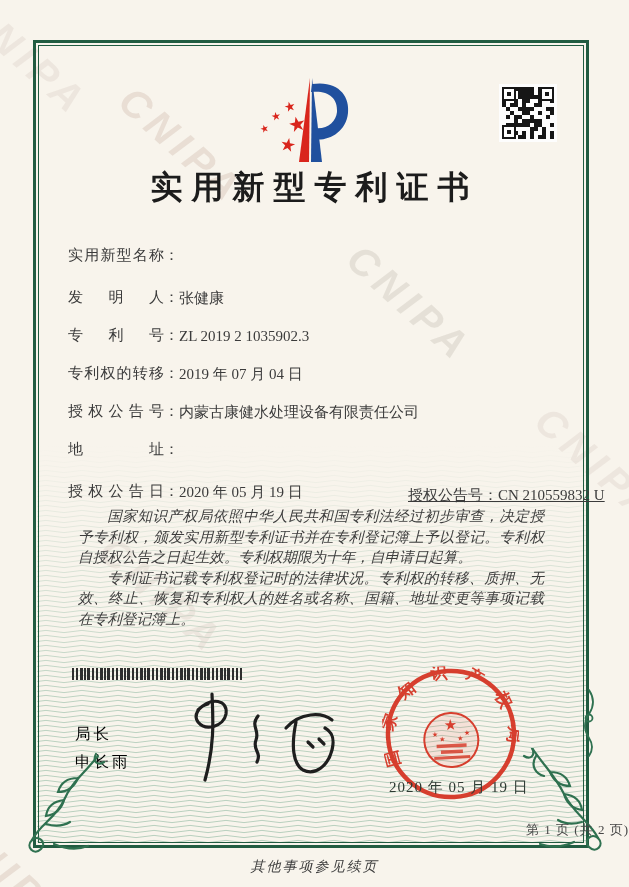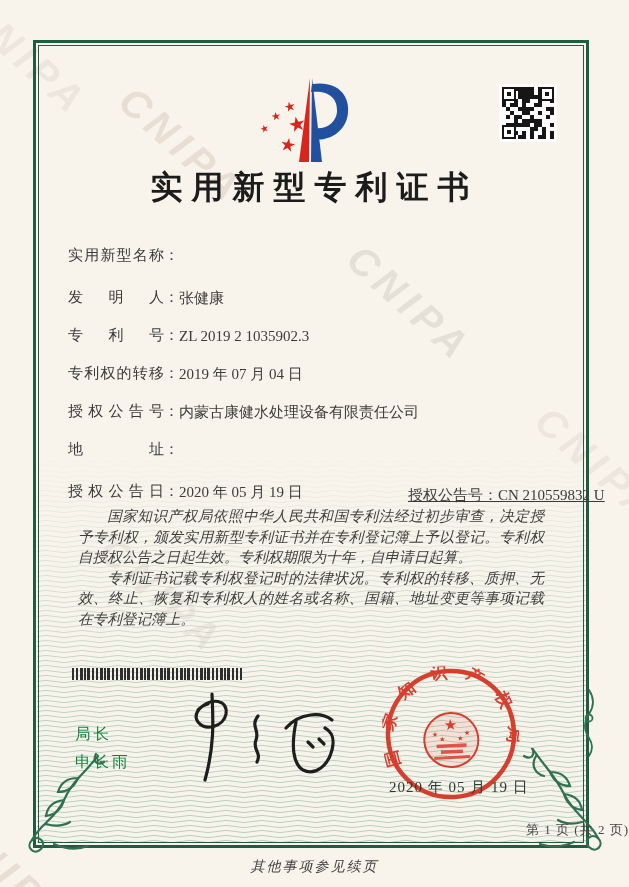--- a/index.html
+++ b/index.html
@@ -52,21 +52,21 @@
   
   .paras { left:62px; top:506px; width:466px; font-size:14.6px; line-height:20.5px;
            font-style:italic; text-align:justify; color:#3d3d3d;margin-left:16px; }
   .paras p { text-indent:2em; margin:0; }
   
   .barcode { left:72px; top:668px; width:170px; height:12px;
     background-image:
       repeating-linear-gradient(90deg,#2e2e2e 0 2px,rgba(0,0,0,0) 2px 4px),
       repeating-linear-gradient(90deg,#2e2e2e 0 1px,rgba(0,0,0,0) 1px 5px);
   }
-  .role, .dname { left:75px; font-size:15.5px; letter-spacing:3px; color:#15803d;
+  .role, .dname { left:75px; font-size:15.5px; letter-spacing:3px; color:#000000;
     font-family:"Liberation Sans","DejaVu Sans",sans-serif; }
   .role { top:724px; } .dname { top:752px; }
   .sig { left:172px; top:688px; }
   .seal { left:383px; top:666px; opacity:0.92; transform:rotate(-3deg); }
   .sealdate { left:389px; top:778px; width:140px; font-size:15px; letter-spacing:1px;
               color:#2e3a33; z-index:4; }
   .pageno { left:0; top:821px; width:100%; text-align:right; font-size:13px;
             letter-spacing:1px; color:#474747; z-index:4; }
   .note { left:0; top:858px; width:100%; text-align:center; font-size:14px;
           letter-spacing:2px; font-style:italic; color:#3f3f3f; }

